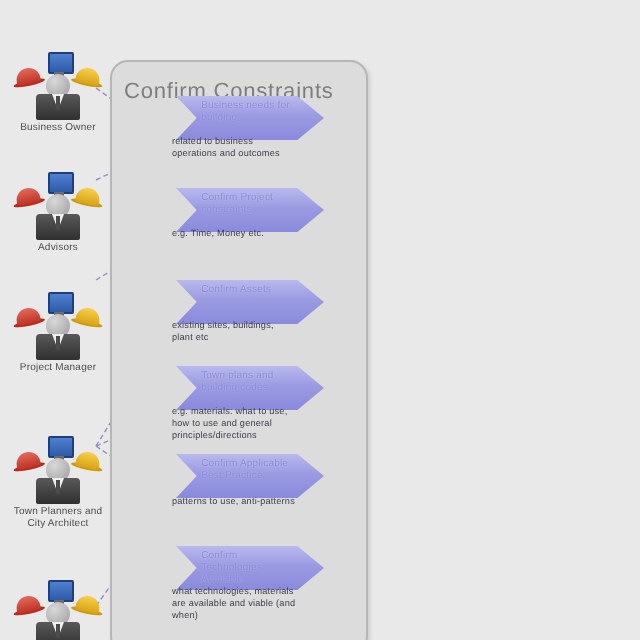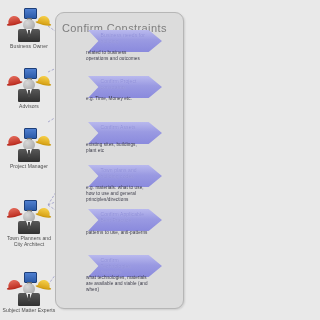--- a/index.html
+++ b/index.html
@@ -3,21 +3,21 @@
 <meta charset="utf-8">
 <style>
   html,body{margin:0;padding:0;}
   body{
     width:190px;height:320px;
     background:#e9e9e9;
     font-family:"Liberation Sans", sans-serif;
     overflow:hidden;
     position:relative;
   }
-  #root{position:absolute;inset:0;}
+  #root{position:absolute;inset:0;margin-top:18px;}
 
   
   .actors{position:absolute;left:0;top:0;width:58px;height:320px;}
   .actor{position:absolute;left:0;width:58px;text-align:center;}
   .actor-figure{position:relative;width:48px;height:34px;margin:0 auto;}
 
   
   .scr-body{position:absolute;left:19px;top:0;width:11px;height:9px;
     background:linear-gradient(#4f7fd0,#2c5ba8);border:1px solid #1d3f7a;border-radius:1px;}
   .scr-base{position:absolute;left:22px;top:10px;width:5px;height:2px;background:#6a6a6a;}

